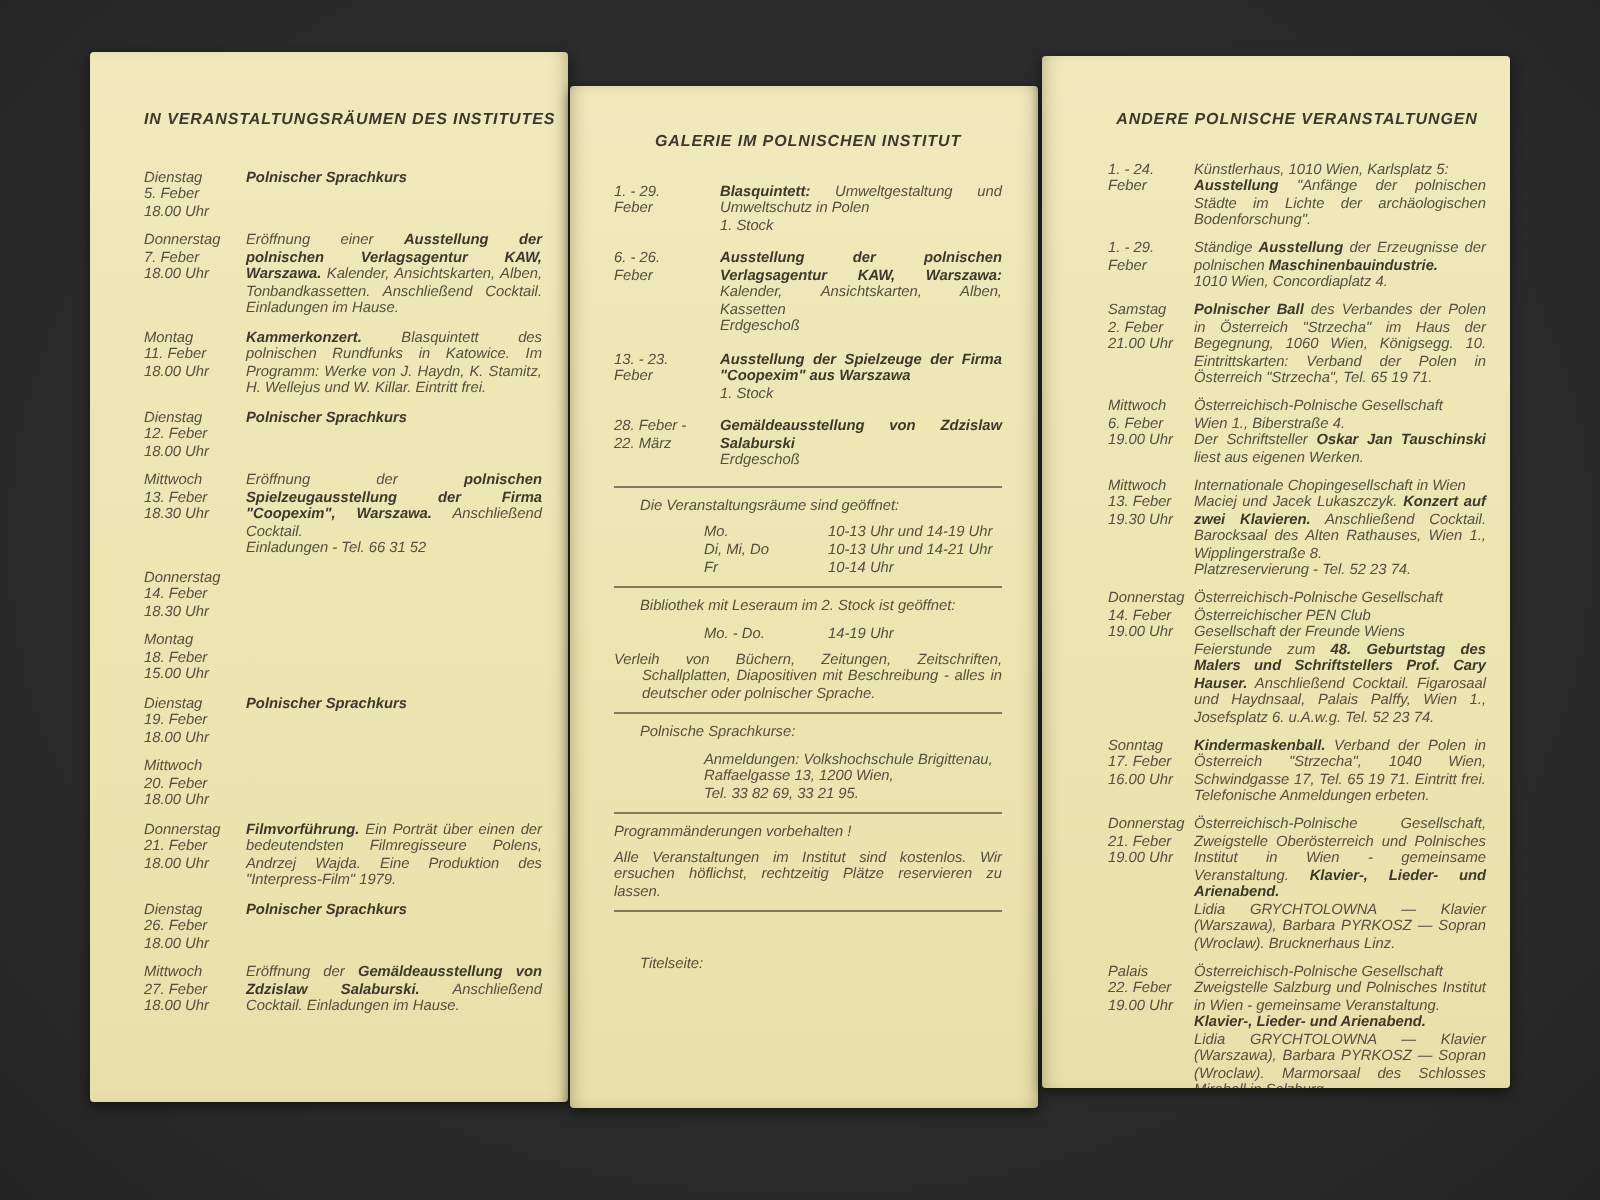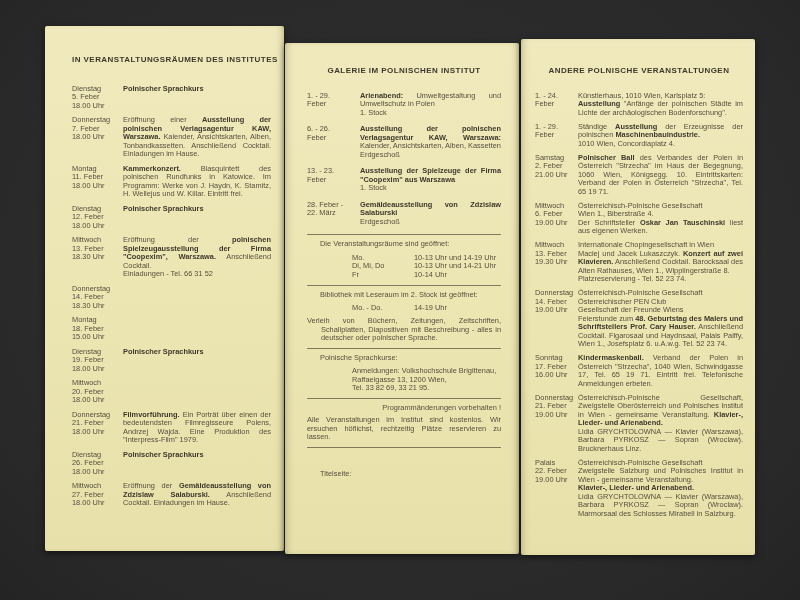--- a/index.html
+++ b/index.html
@@ -11,33 +11,33 @@
   }
   *{box-sizing:border-box;margin:0;padding:0;}
   html,body{width:800px;height:600px;overflow:hidden;}
   body{
     background:radial-gradient(ellipse at 50% 45%, #2e2e2f 0%, var(--background) 70%, #242425 100%);
     font-family:"Liberation Sans","DejaVu Sans",sans-serif;
     color:var(--ink);
     font-size:7.4px;
     line-height:8.5px;
   }
-  .stage{position:relative;width:800px;height:588px;}
+  .stage{position:relative;width:800px;height:588px;font-style:italic;}
   .panel{
     position:absolute;
     background:linear-gradient(180deg,#efe9bd 0%,var(--paper) 50%,#e7e0aa 100%);
     box-shadow:0 2px 6px rgba(0,0,0,.55);
     border-radius:2px;
     overflow:hidden;
   }
   #panel-left{left:45px;top:26px;width:239px;height:525px;padding:30px 13px 0 27px;
     box-shadow:0 2px 6px rgba(0,0,0,.55), inset -6px 0 10px -7px rgba(90,80,40,.55);}
   #panel-mid{left:285px;top:43px;width:234px;height:511px;padding:24px 18px 0 22px;
     box-shadow:0 2px 6px rgba(0,0,0,.55), inset 6px 0 10px -7px rgba(90,80,40,.55), inset -6px 0 10px -7px rgba(90,80,40,.55);}
-  #panel-right{left:521px;top:39px;width:234px;height:516px;padding:28px 12px 0 14px;
+  #panel-right{left:521px;top:28px;width:234px;height:516px;padding:28px 12px 0 33px;
     box-shadow:0 2px 6px rgba(0,0,0,.55), inset 6px 0 10px -7px rgba(90,80,40,.55);}
   .panel-title{
     text-align:center;white-space:nowrap;
     font-size:8px;font-weight:bold;letter-spacing:.45px;
     color:var(--ink-strong);
     margin-bottom:20px;
   }
   #panel-mid .panel-title,#panel-right .panel-title{margin-bottom:16px;}
   .event{display:grid;grid-template-columns:51px 1fr;margin-bottom:6px;}
   #panel-mid .event{grid-template-columns:53px 1fr;margin-bottom:8px;}
@@ -47,21 +47,21 @@
   .ev-desc{white-space:pre-line;text-align:justify;hyphens:auto;}
   .b{font-weight:bold;color:var(--ink-strong);}
   .section-rule{border:0;border-top:1px solid var(--rule);opacity:.75;margin:5px 0;}
   .sec-heading{margin:3px 0 5px;padding-left:13px;}
   .hours{margin-left:45px;margin-bottom:3px;}
   .hours-row{display:grid;grid-template-columns:62px 1fr;line-height:8.8px;}
   .para{margin:4px 0;text-align:justify;}
   .hang{padding-left:14px;text-indent:-14px;}
   .indent-block{margin-left:45px;margin-bottom:5px;white-space:pre-line;}
   .notice{margin:4px 0 5px;}
-  .notice-line1{text-align:right;margin-bottom:1px;}
+  .notice-line1{text-align:left;margin-bottom:1px;}
   .cover{margin-top:22px;}
   .cover .sec-heading{margin-bottom:2px;}
 </style>
 </head>
 <body>
 
 <div class="stage">
 
   <section class="panel" id="panel-left">
     <h1 class="panel-title">IN VERANSTALTUNGSRÄUMEN DES INSTITUTES</h1>
@@ -179,21 +179,21 @@
     <h1 class="panel-title">GALERIE IM POLNISCHEN INSTITUT</h1>
 
     <div class="events">
 
         <div class="event">
           <div class="ev-date">
             <span>1. - 29.</span>
             <span>Feber</span>
 
           </div>
-          <div class="ev-desc"><span class="b">Arienabend:</span><span> Umweltgestaltung und Umweltschutz in Polen
+          <div class="ev-desc"><span class="b">Blasquintett:</span><span> Umweltgestaltung und Umweltschutz in Polen
 1. Stock</span></div>
         </div>
 
         <div class="event">
           <div class="ev-date">
             <span>6. - 26.</span>
             <span>Feber</span>
 
           </div>
           <div class="ev-desc"><span class="b">Ausstellung der polnischen Verlagsagentur KAW, Warszawa:</span><span> Kalender, Ansichtskarten, Alben, Kassetten

